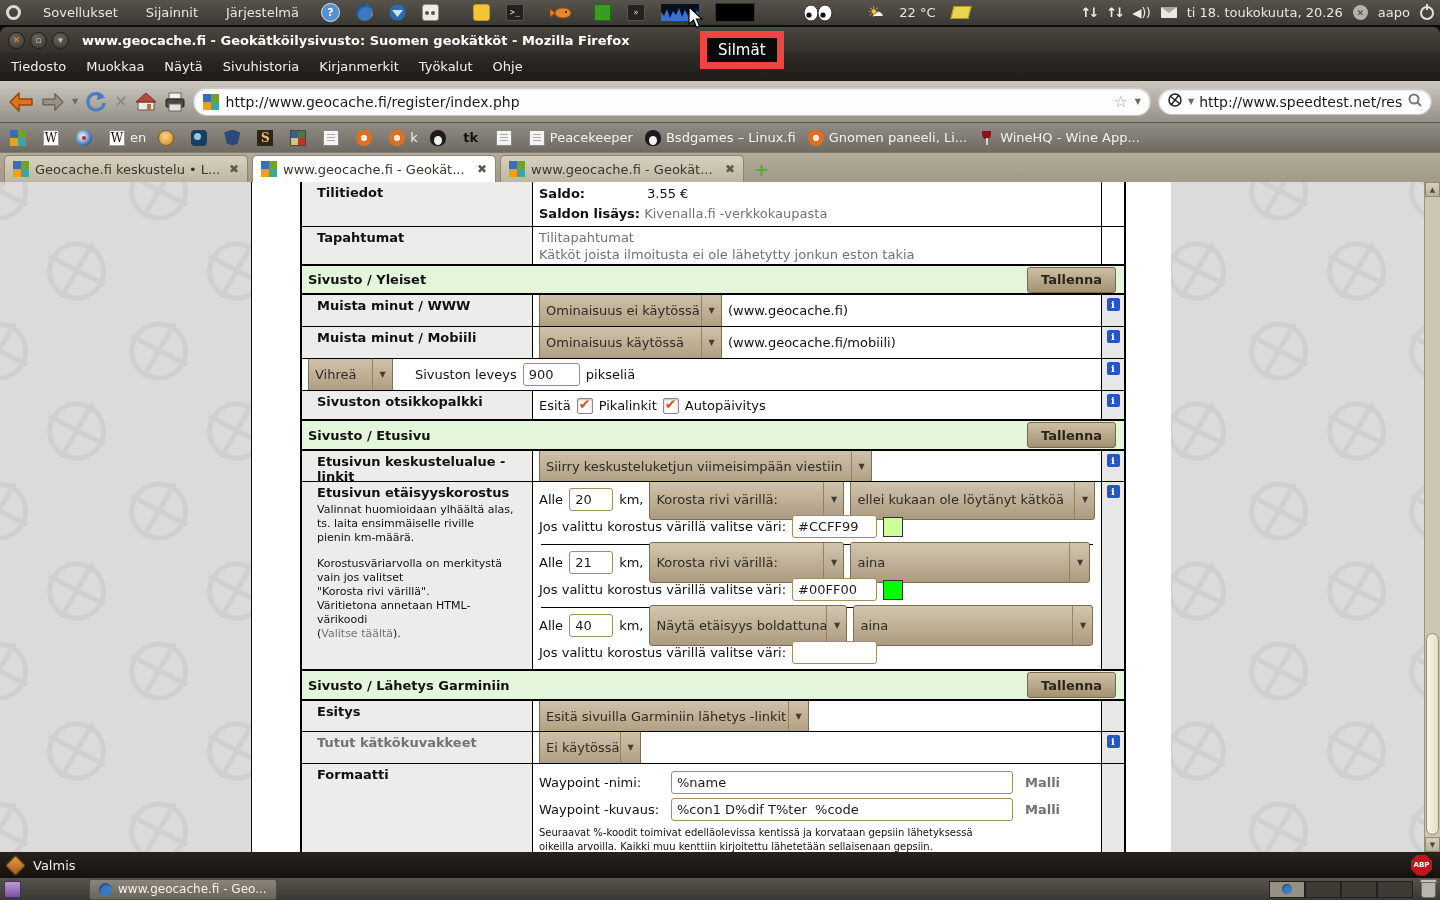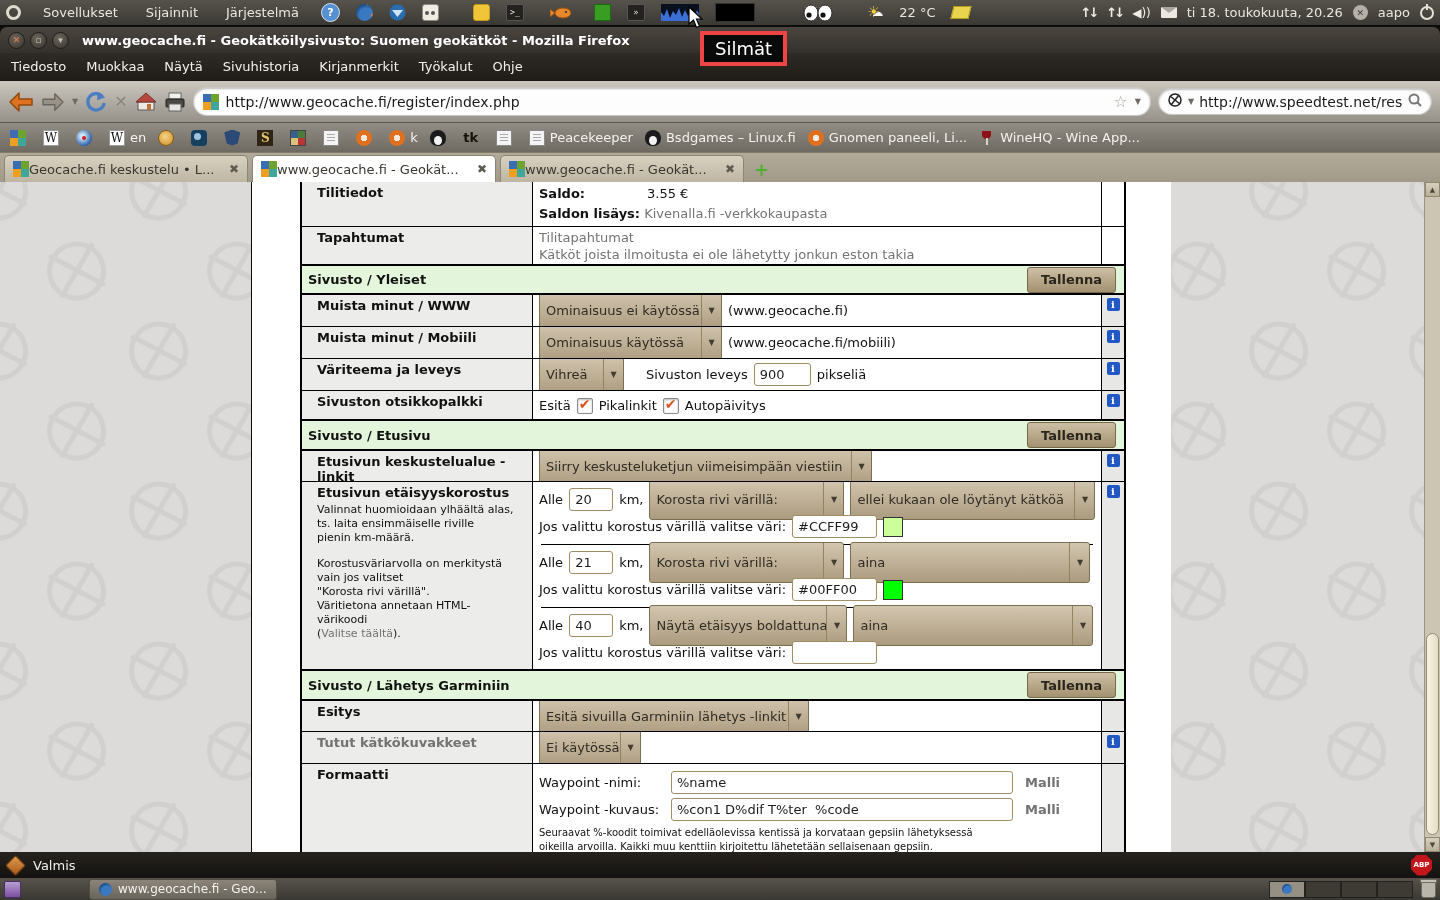--- a/index.html
+++ b/index.html
@@ -90,21 +90,21 @@
   .bk-penguin::after{content:"";position:absolute;left:4px;top:6px;width:8px;height:9px;border-radius:50%;background:#f2f2f2;}
   .bk-tk{color:#15120c;font-weight:bold;font-size:13px;line-height:16px;text-align:center;}
   .bk-wine{background:transparent;}
   .bk-wine::before{content:"";position:absolute;left:3px;top:1px;width:9px;height:8px;background:#8c1118;border-radius:0 0 6px 6px;}
   .bk-wine::after{content:"";position:absolute;left:7px;top:8px;width:2px;height:7px;background:#d8d5cf;}
 
   
   .tabbar{position:absolute;top:152px;left:0;right:0;height:30px;background:linear-gradient(#b3ab9a,#a29a88);
     border-top:1px solid #817b6e;box-sizing:border-box;z-index:30;}
   .tab{position:absolute;bottom:0;height:27px;width:244px;border:1px solid #8d8678;border-bottom:none;
-    border-radius:5px 5px 0 0;display:flex;align-items:center;padding:0 8px;box-sizing:border-box;
+    border-radius:5px 5px 0 0;display:flex;align-items:center;gap:6px;padding:0 8px;box-sizing:border-box;
     background:linear-gradient(#d8d1c0,#beb6a3);color:#39362e;font-size:13px;}
   .tab.active{background:#fff;}
   .ttitle{flex:1;overflow:hidden;white-space:nowrap;}
   .tclose{font-size:12px;color:#5f5a50;font-weight:bold;}
   .newtab{position:absolute;left:754px;bottom:3px;font-size:18px;font-weight:bold;color:#53ae35;line-height:1;}
 
   
   .content{position:absolute;top:182px;left:0;right:0;height:670px;background:#dcdbd9;overflow:hidden;z-index:10;}
   .wm{position:absolute;transform:rotate(-12deg);z-index:0;}
   .page-strip{position:absolute;left:251px;top:0;width:919px;height:670px;background:#fff;
@@ -169,22 +169,22 @@
   .wss{margin-left:auto;display:flex;}
   .wcell{width:36px;height:17px;background:#3e3b35;border:1px solid #24221e;box-sizing:border-box;}
   .wcell.active{background:#968f83;display:flex;align-items:center;justify-content:center;}
   .ffmini{width:13px;height:13px;border-radius:50%;background:radial-gradient(circle at 60% 65%,#3a79c2 0 45%,#1d4e86 70%);position:relative;overflow:hidden;flex:none;}
   .ffmini::after{content:"";position:absolute;left:5px;top:-2px;width:10px;height:10px;border-radius:50%;
     border:3px solid #e8872c;border-left-color:transparent;border-bottom-color:transparent;transform:rotate(25deg);}
   .trash{width:13px;height:15px;background:#b9b5ab;border:1px solid #6f6b62;border-radius:1px 1px 3px 3px;position:relative;}
   .trash::before{content:"";position:absolute;left:-2px;top:-3px;width:15px;height:2px;background:#c6c2b8;border:1px solid #6f6b62;}
 
   
-  .tooltip{position:absolute;left:700px;top:31px;background:#0a0a0a;border:4px solid #ef4444;color:#fff;
-    font-size:18px;padding:3px 11px;z-index:60;white-space:nowrap;}
+  .tooltip{position:absolute;left:700px;top:31px;background:#0a0a0a;border:7px solid #ef4444;color:#fff;
+    font-size:15px;padding:3px 11px;z-index:60;white-space:nowrap;}
   .cursor{position:absolute;left:688px;top:6px;z-index:70;}
 </style>
 </head>
 <body>
 
 <div class="screen">
 
   <div class="top-panel">
     <span class="picon ubu"></span>
     <span class="pmenu">Sovellukset</span>
@@ -906,21 +906,20 @@
               </span>
           <span>(www.geocache.fi/mobiili)</span>
         </div>
           </div>
         <div class="tinfo">
             <span class="iicon">i</span>
           </div>
       </div>
 
       <div class="trow" style="height:32px">
-        <div class="tleft"><span>Väriteema ja leveys</span></div>
         <div class="tmain">
             <div class="cline">
           <span class="gsel" style="width:85px">
                 <span class="txt">Vihreä</span>
                 <span class="arr">▼</span>
               </span>
           <span style="margin-left:16px">Sivuston leveys</span>
           <input class="ginput" style="width: 57px;" value="900">
           <span>pikseliä</span>
         </div>

